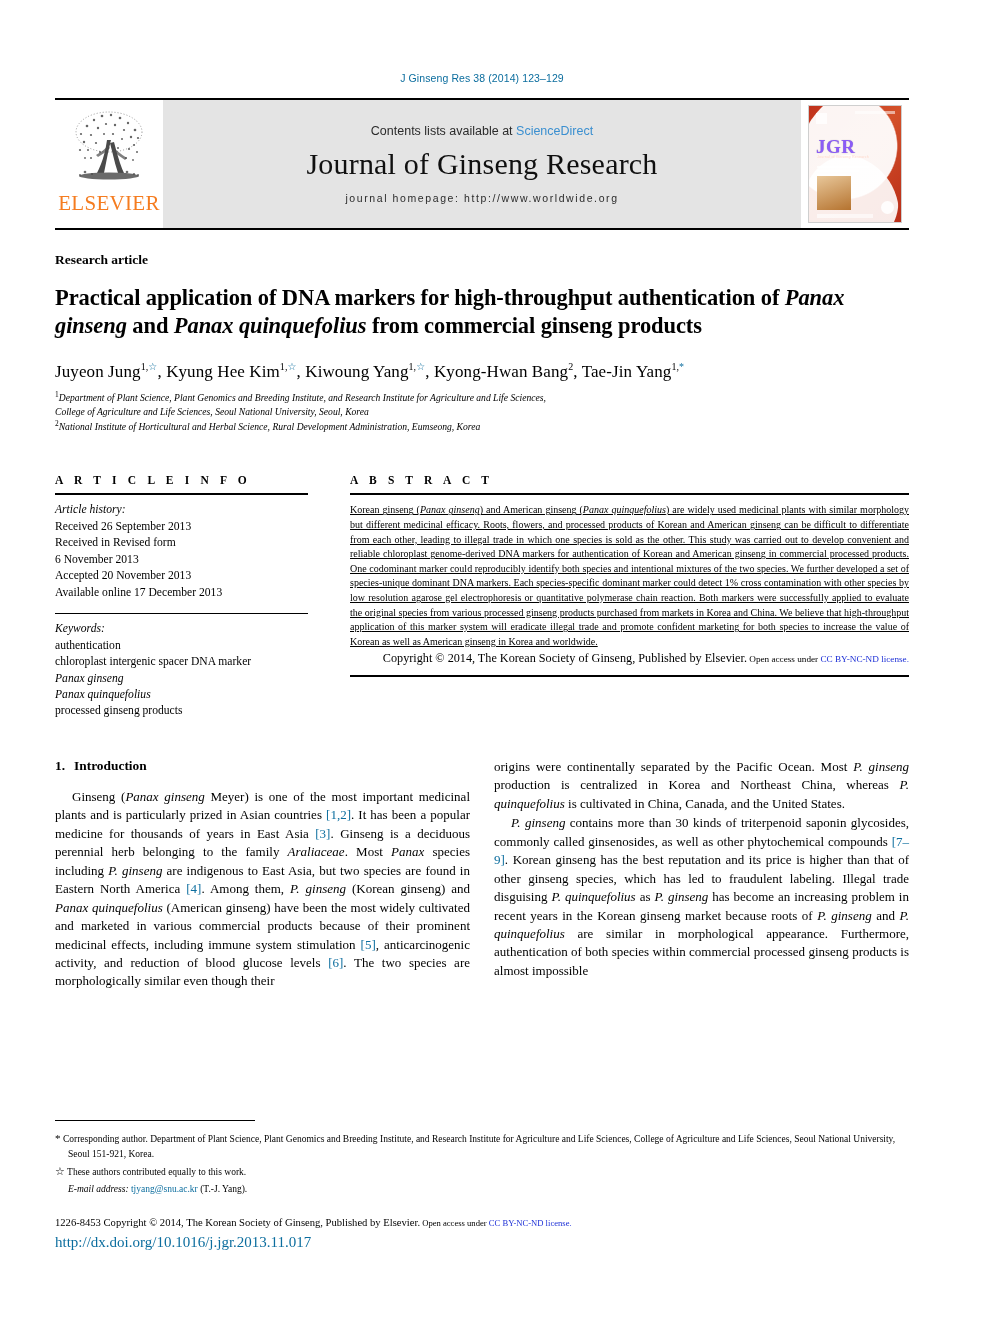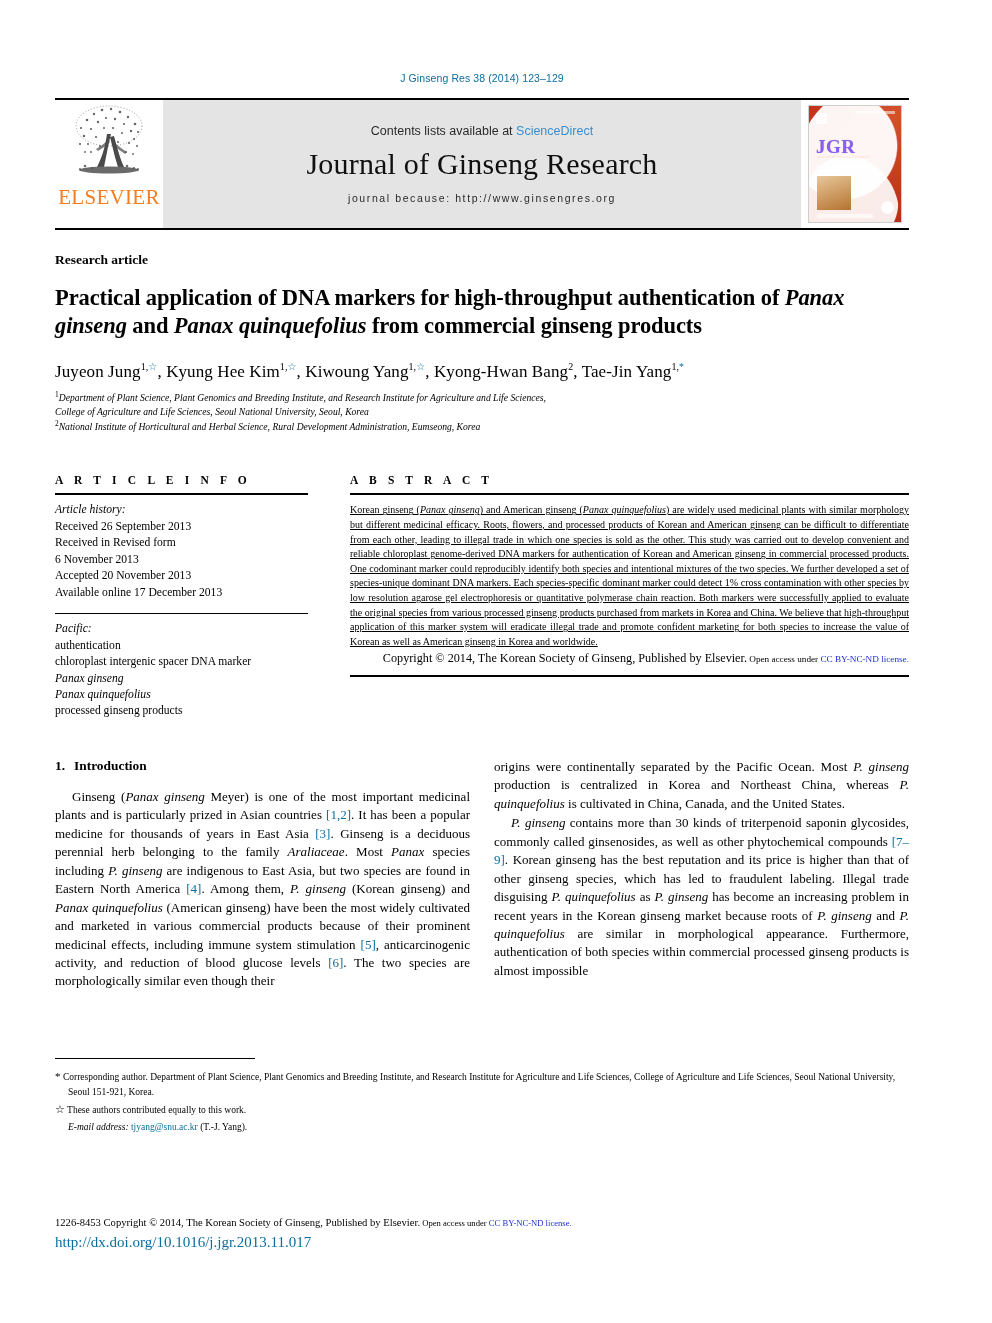--- a/index.html
+++ b/index.html
@@ -39,20 +39,21 @@
     align-items: stretch;
     height: 128px;
   }
   .elsevier-block {
     width: 108px;
     flex: 0 0 108px;
     display: flex;
     flex-direction: column;
     align-items: center;
     justify-content: flex-start;
+    padding-top: 6px;
     background: #fff;
   }
   .tree-svg { display:block; }
   .elsevier-word {
     font-family: "Liberation Serif", serif;
     font-size: 21px;
     letter-spacing: .3px;
     color: #f57c20;
     line-height: 1;
     margin-top: 1px;
@@ -215,21 +216,21 @@
     font-family:"Liberation Serif",serif;
     font-size: 13px; line-height: 1.42; text-align: justify;
     text-indent: 17px; margin: 0 0 1px 0;
   }
   .para.noind { text-indent: 0; }
   .para i { font-style: italic; }
   .cit { color: #0b6d9e; }
 
   
   .footnotes {
-    position: absolute; left: 55px; right: 55px; top: 1058px;
+    position: absolute; left: 55px; right: 55px; top: 1120px;
   }
   .fn-rule { border-top: 1px solid #000; width: 200px; margin-bottom: 9px; }
   .fn {
     font-family:"Liberation Serif",serif;
     font-size: 9.5px; line-height: 1.52;
   }
   .fn .ind { padding-left: 13px; display:block; text-indent:-13px; }
   .fn .it { font-style: italic; }
   .mail { color: #0b6d9e; }
   .fnstar { font-size: 11px; }
@@ -305,21 +306,21 @@
         </g>
       </svg>
       <div class="elsevier-word">ELSEVIER</div>
     </div>
 
     <div class="center-block">
       <div class="contents-line">
         <span>Contents lists available at </span><span class="sd">ScienceDirect</span>
       </div>
       <div class="journal-name">Journal of Ginseng Research</div>
-      <div class="homepage-line">journal because: http://www.ginsengres.org</div>
+      <div class="homepage-line">journal homepage: http://www.worldwide.org</div>
     </div>
 
     <div class="cover-block">
       <div class="cover">
         <div class="cov-red"></div>
         <div class="cov-swirl"></div>
         <div class="cov-swirl2"></div>
         <div class="cov-top"></div>
         <div class="cov-box"></div>
         <div class="cov-jgr">JGR</div>
@@ -360,21 +361,21 @@
           <div id="history-items">
               <div>Received 26 September 2013</div>
               <div>Received in Revised form</div>
               <div>6 November 2013</div>
               <div>Accepted 20 November 2013</div>
               <div>Available online 17 December 2013</div>
             </div>
         </div>
         <div class="rule-thin"></div>
         <div class="infoblock">
-          <div class="lbl">Pacific:</div>
+          <div class="lbl">Keywords:</div>
           <div id="keyword-items">
               <div>authentication</div>
               <div>chloroplast intergenic spacer DNA marker</div>
               <div class="it">Panax ginseng</div>
               <div class="it">Panax quinquefolius</div>
               <div>processed ginseng products</div>
             </div>
         </div>
       </div>
 

